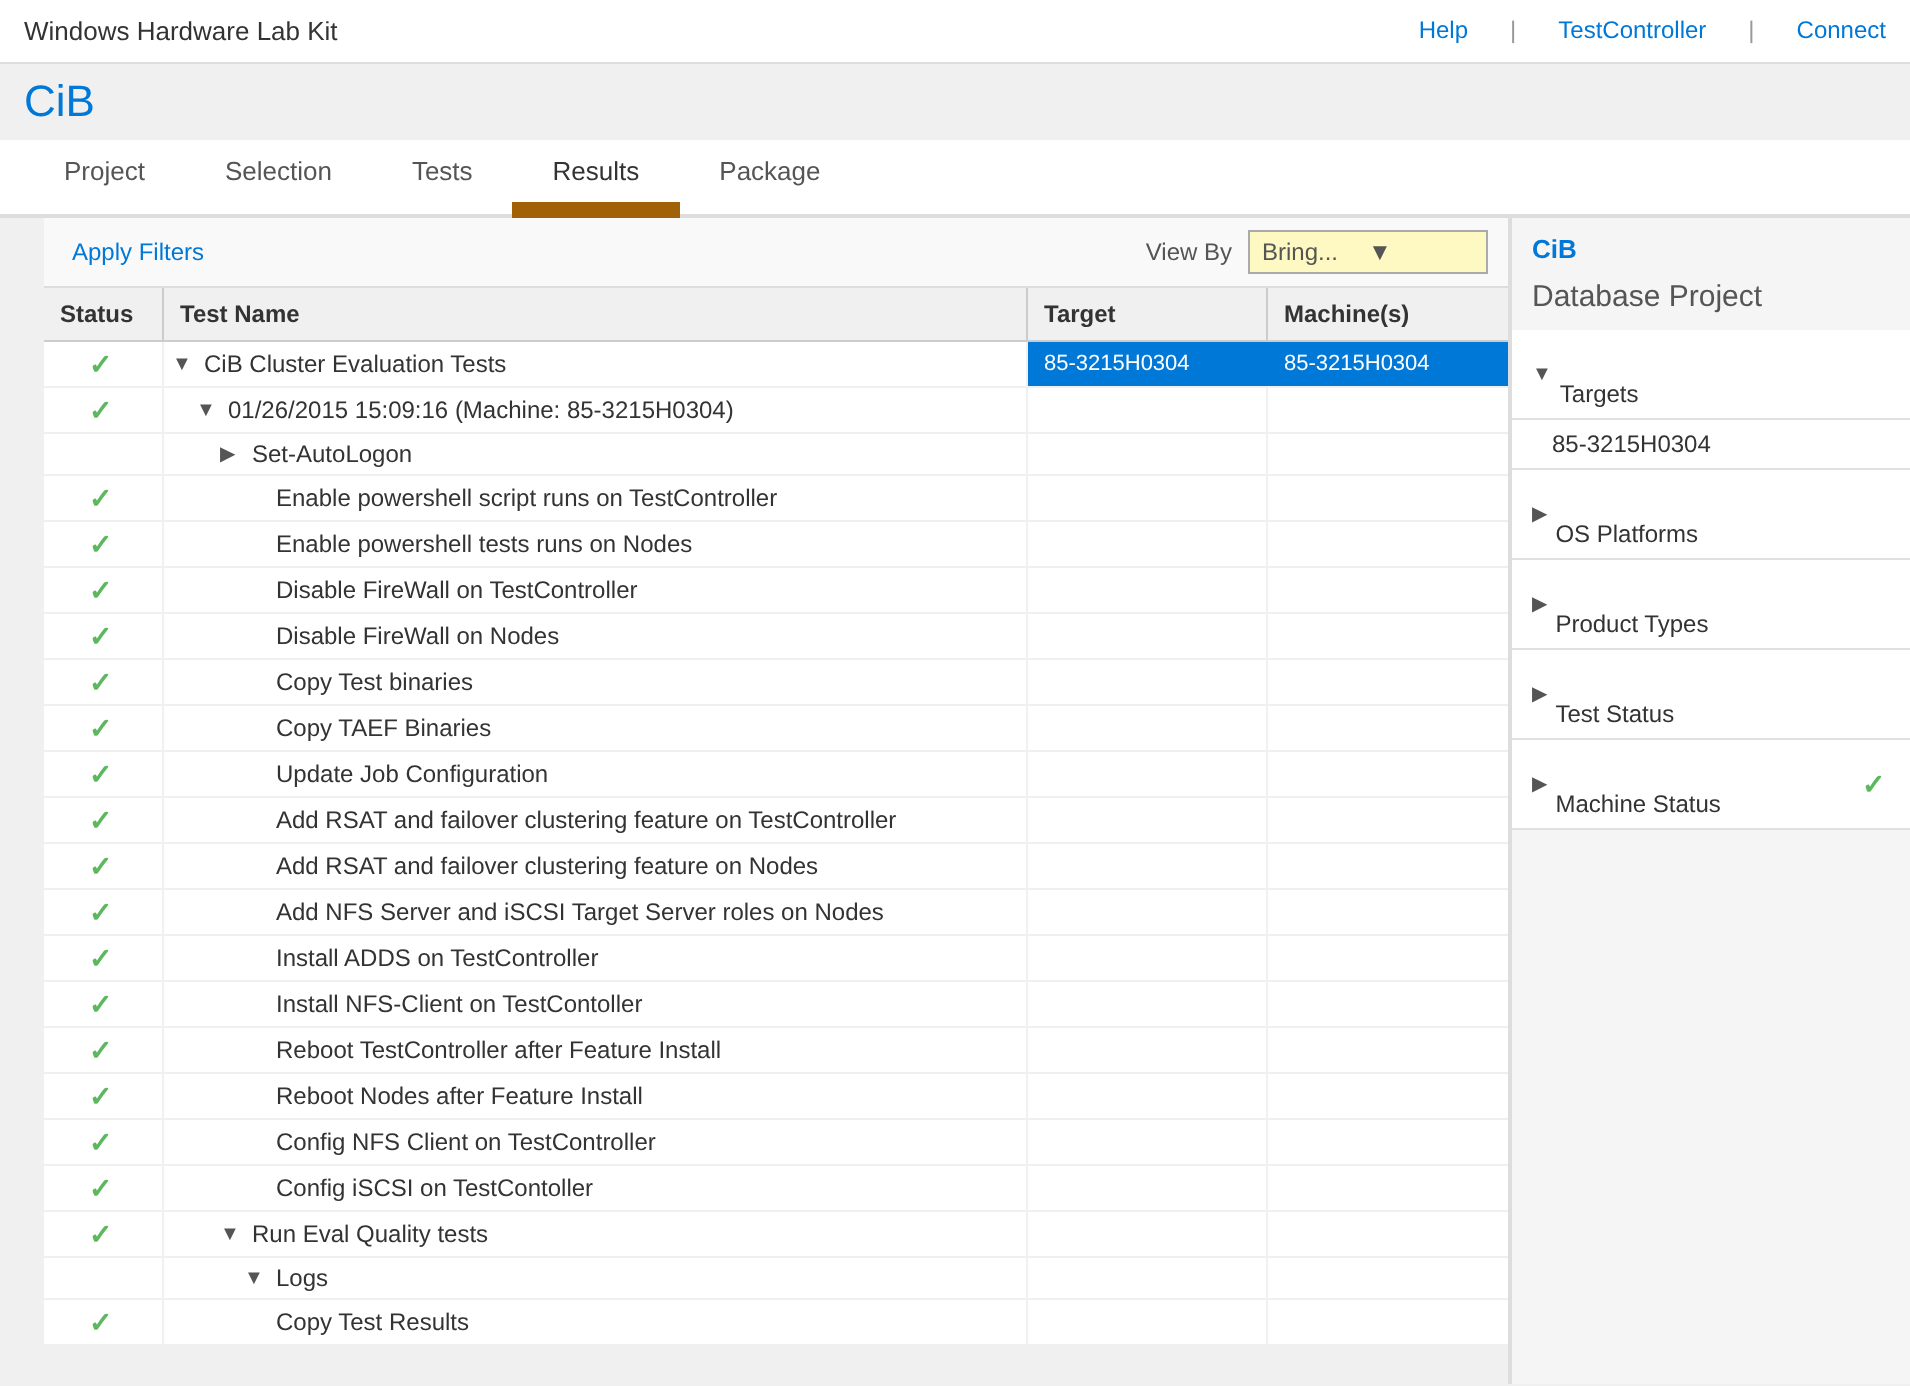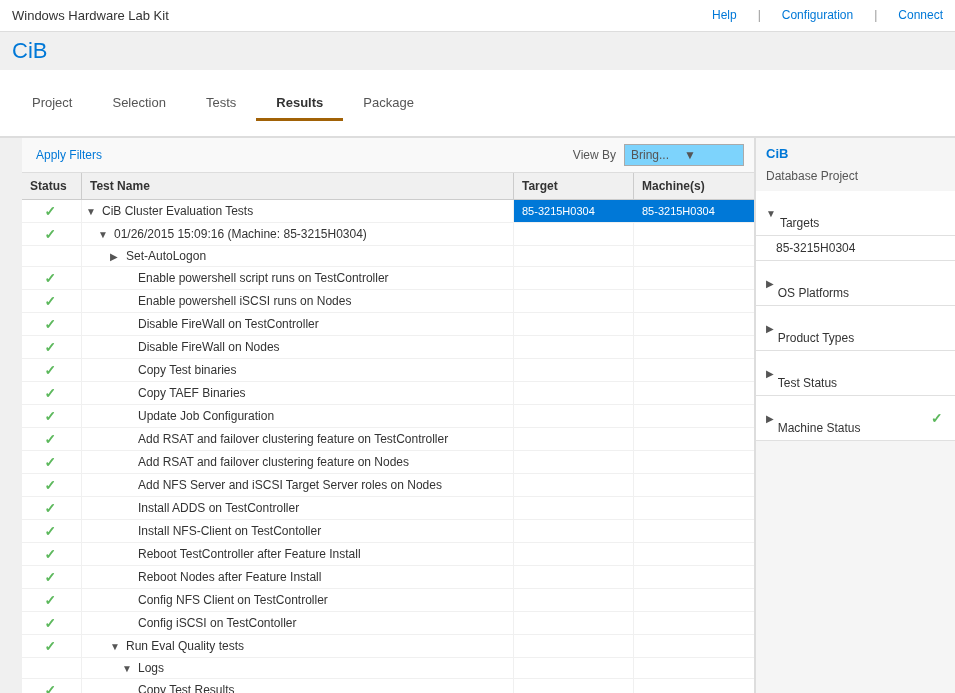--- a/index.html
+++ b/index.html
@@ -10,37 +10,37 @@
     .title-bar-left { font-size: 13px; color: #333; }
     .title-bar-right { display: flex; gap: 21px; font-size: 12px; color: #0078d7; }
     .title-bar-right span { cursor: pointer; }
     .title-bar-right .separator { color: #999; cursor: default; }
 
     
     .app-title { padding: 6px 12px; }
     .app-title span { font-size: 22px; color: #0078d7; font-weight: 300; }
 
     
-    .nav-tabs { display: flex; border-bottom: 2px solid #ddd; padding: 17px 12px; background: #fff; }
+    .nav-tabs { display: flex; border-bottom: 2px solid #ddd; padding: 0 12px; background: #fff; }
     .nav-tab { padding: 8px 20px; font-size: 13px; cursor: pointer; color: #555; border-bottom: 3px solid transparent; margin-bottom: -2px; }
-    .nav-tab.active { font-weight: bold; color: #333; border-bottom: 3px solid #a16207; }
+    .nav-tab.active { font-weight: normal; color: #333; border-bottom: 8px solid #a16207; }
 
     
     .main-layout { display: flex; height: calc(693px - 110px); padding-left: 22px; }
 
     
     .left-panel { flex: 1; display: flex; flex-direction: column; overflow: hidden; border-right: 1px solid #ddd; }
 
     
     .toolbar { display: flex; align-items: center; justify-content: space-between; padding: 6px 10px; background: #f9f9f9; border-bottom: 1px solid #ddd; }
     .toolbar-left { display: flex; gap: 8px; }
     .apply-filters-btn { font-size: 12px; color: #0078d7; cursor: pointer; background: none; border: none; padding: 2px 4px; }
     .view-by { display: flex; align-items: center; gap: 8px; }
     .view-by-label { font-size: 12px; color: #555; }
-    .view-by-select { display: flex; align-items: center; border: 1px solid #aaa; background: #7dd3fc; padding: 3px 6px; cursor: pointer; min-width: 120px; }
+    .view-by-select { display: flex; align-items: center; border: 1px solid #aaa; background: #fef9c3; padding: 3px 6px; cursor: pointer; min-width: 120px; }
     .view-by-select span { flex: 1; font-size: 12px; color: #555; }
     .dropdown-arrow { font-size: 10px; color: #555; }
 
     
     .table-container { flex: 1; overflow-y: auto; overflow-x: hidden; }
     .table-header { display: grid; grid-template-columns: 60px 1fr 120px 120px; background: #f0f0f0; border-bottom: 1px solid #ccc; position: sticky; top: 0; z-index: 10; }
     .th { padding: 6px 8px; font-weight: bold; font-size: 12px; color: #333; border-right: 1px solid #ccc; }
     .th:last-child { border-right: none; }
 
     .table-body { background: #fff; }
@@ -61,39 +61,39 @@
 
     .expand-icon { font-size: 10px; color: #555; cursor: pointer; min-width: 12px; }
     .expand-icon-right { font-size: 10px; color: #555; cursor: pointer; min-width: 12px; }
 
     .target-cell { background: #0078d7; color: #fff; font-size: 11px; padding: 3px 8px; display: flex; align-items: center; }
     .machine-cell { background: #0078d7; color: #fff; font-size: 11px; padding: 3px 8px; display: flex; align-items: center; }
 
     
     .right-panel { width: 200px; background: #f5f5f5; border-left: 1px solid #ddd; padding: 0; }
     .right-panel-title { padding: 8px 10px; font-weight: bold; font-size: 13px; color: #0078d7; }
-    .right-panel-subtitle { padding: 0 10px 8px; font-size: 12px; color: #555; }
+    .right-panel-subtitle { padding: 0 10px 8px; font-size: 15px; color: #555; }
 
     .tree-item { display: flex; align-items: center; padding: 5px 10px; cursor: pointer; border-bottom: 1px solid #e0e0e0; background: #fff; }
     .tree-item .tree-label { flex: 1; font-size: 12px; color: #333; margin-top: 20px; }
     .tree-expand { font-size: 10px; color: #555; margin-right: 4px; }
 
     .tree-child { display: flex; align-items: center; padding: 5px 20px; cursor: pointer; border-bottom: 1px solid #e0e0e0; background: #fff; font-size: 12px; color: #333; }
 
     .machine-status-row { display: flex; align-items: center; justify-content: space-between; }
   </style>
 </head>
 <body>
 
 <div class="title-bar">
   <span class="title-bar-left">Windows Hardware Lab Kit</span>
   <div class="title-bar-right">
     <span>Help</span>
     <span class="separator">|</span>
-    <span>Configuration</span>
+    <span>TestController</span>
     <span class="separator">|</span>
     <span>Connect</span>
   </div>
 </div>
 
 <div class="app-title">
   <span>CiB</span>
 </div>
 
 <div class="nav-tabs">
@@ -170,21 +170,21 @@
             </div>
             <div class="td"></div>
             <div class="td"></div>
           </div>
           <div class="table-row">
             <div class="td td-status">
               <span class="check-icon">✓</span>
             </div>
             <div class="td td-name indent-3">
               <span style="min-width: 12px;"></span>
-              <span>Enable powershell iSCSI runs on Nodes</span>
+              <span>Enable powershell tests runs on Nodes</span>
             </div>
             <div class="td"></div>
             <div class="td"></div>
           </div>
           <div class="table-row">
             <div class="td td-status">
               <span class="check-icon">✓</span>
             </div>
             <div class="td td-name indent-3">
               <span style="min-width: 12px;"></span>

